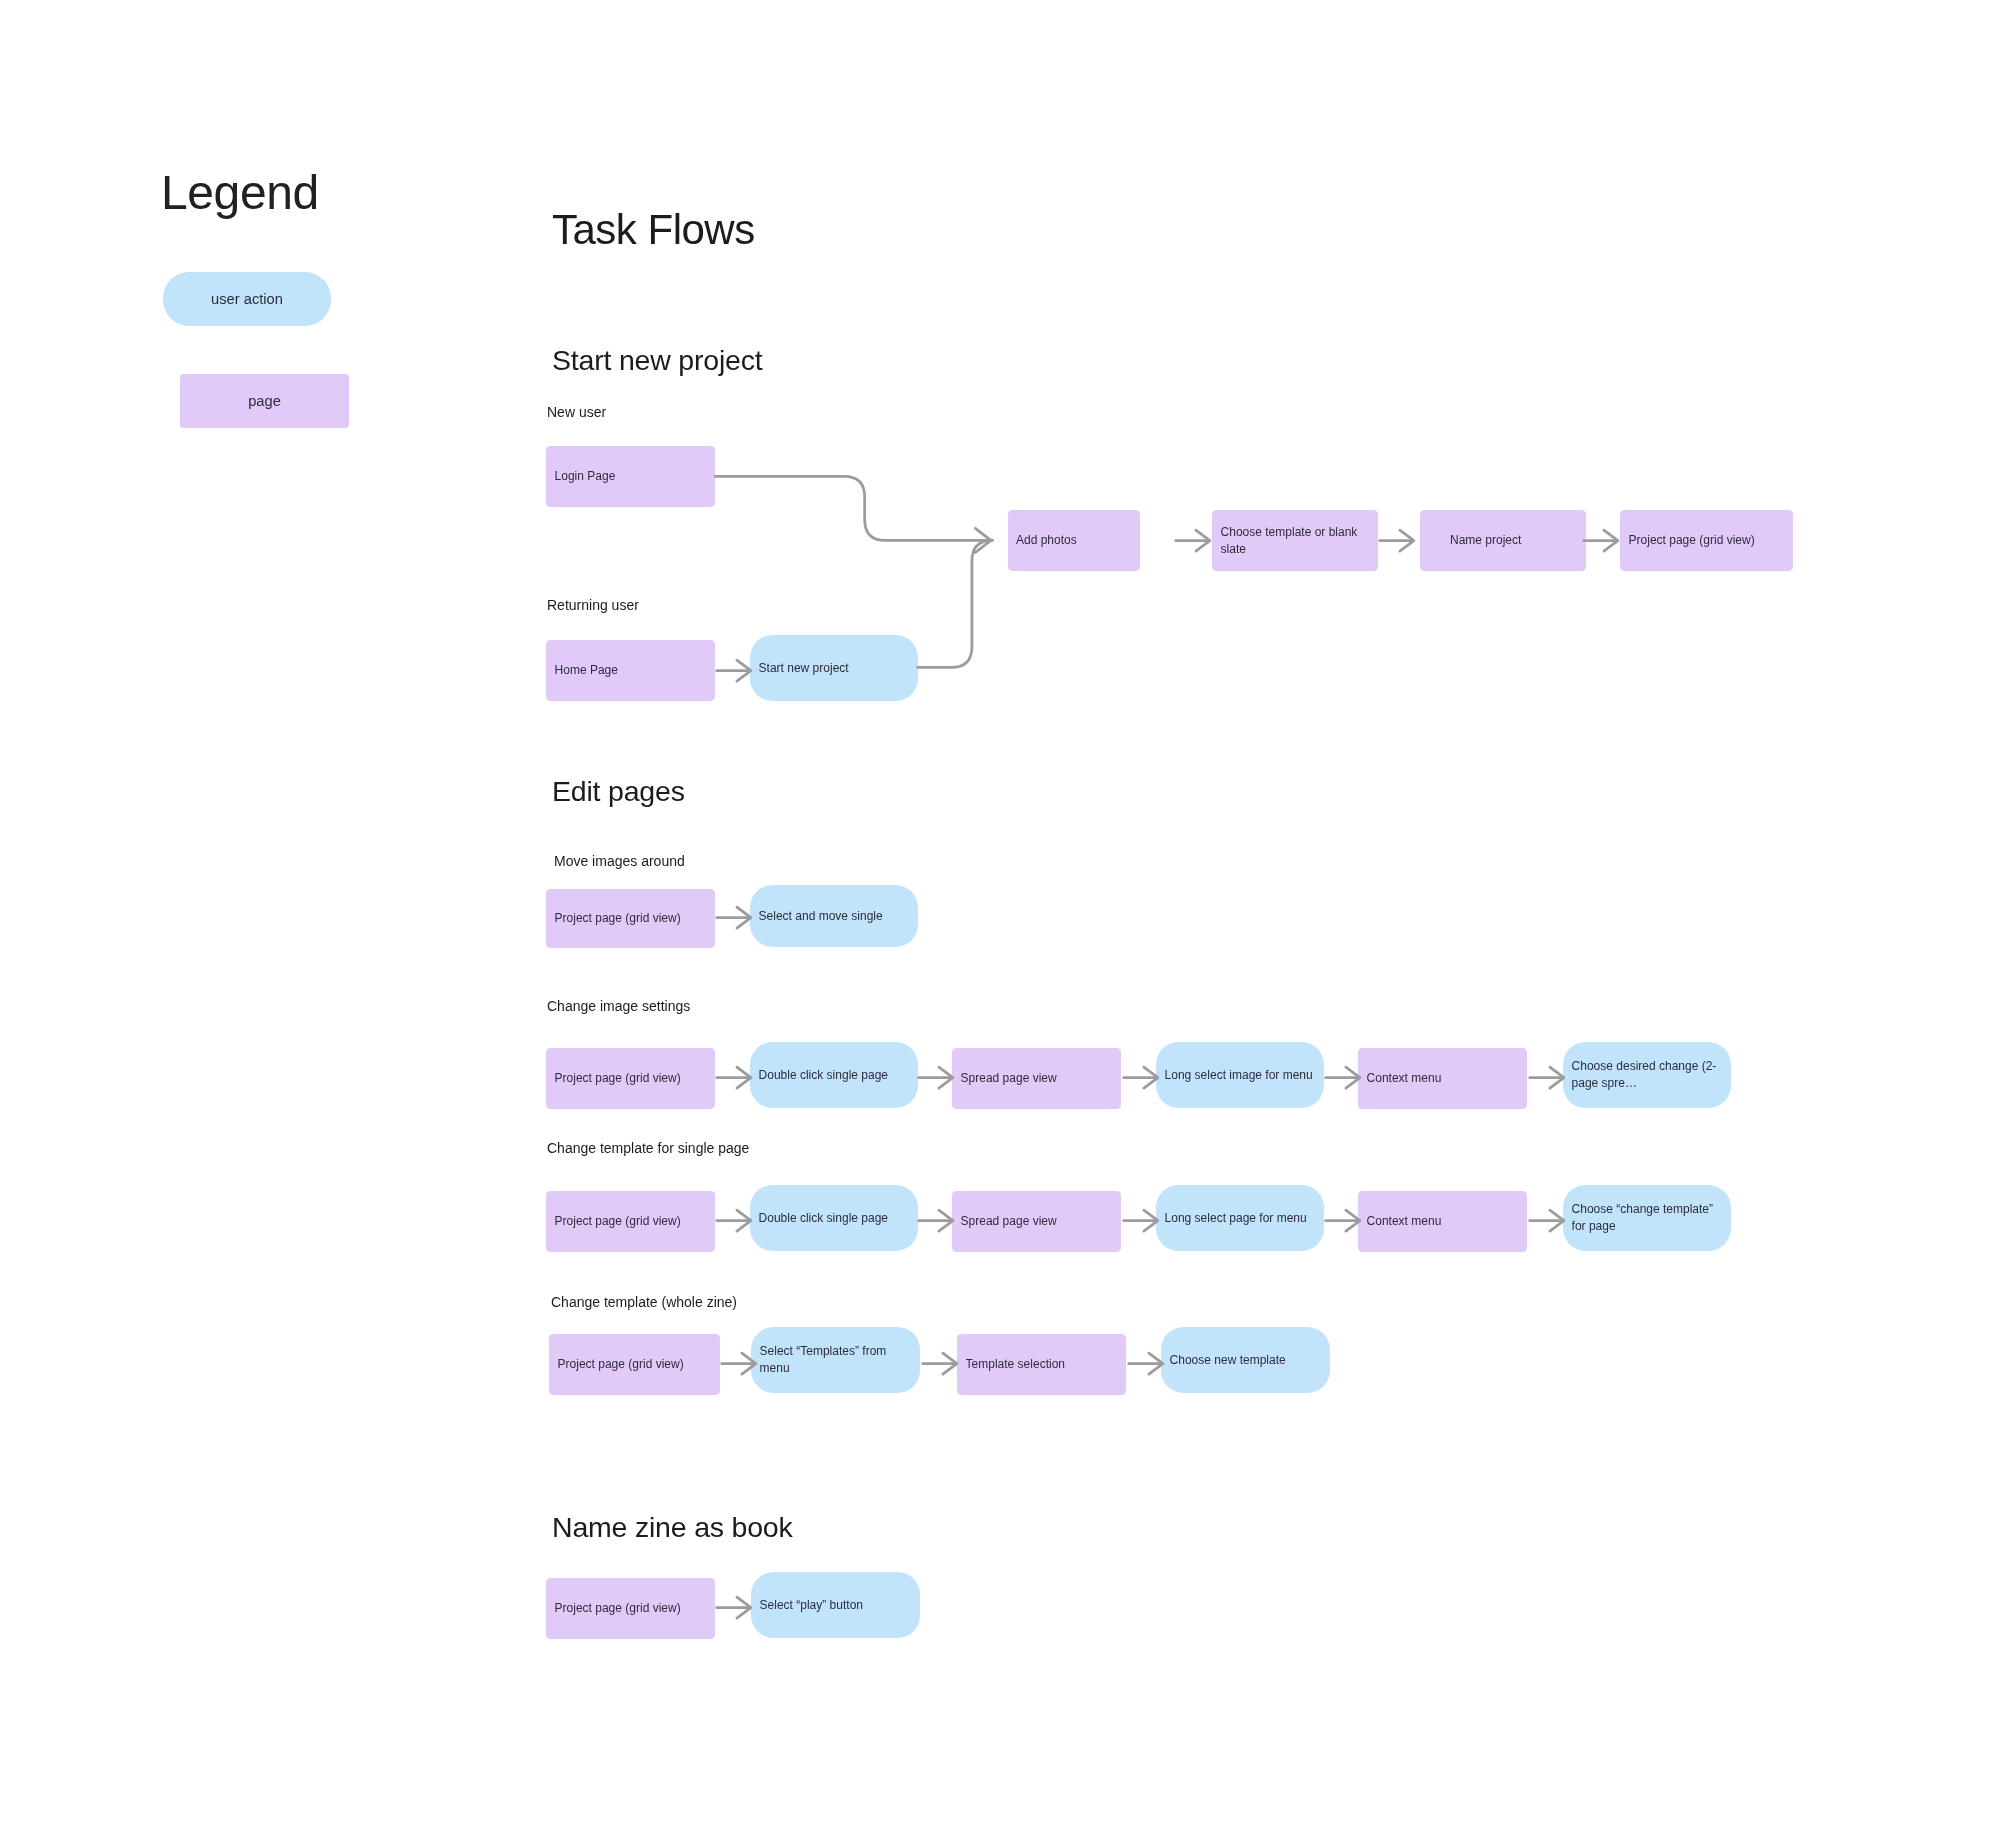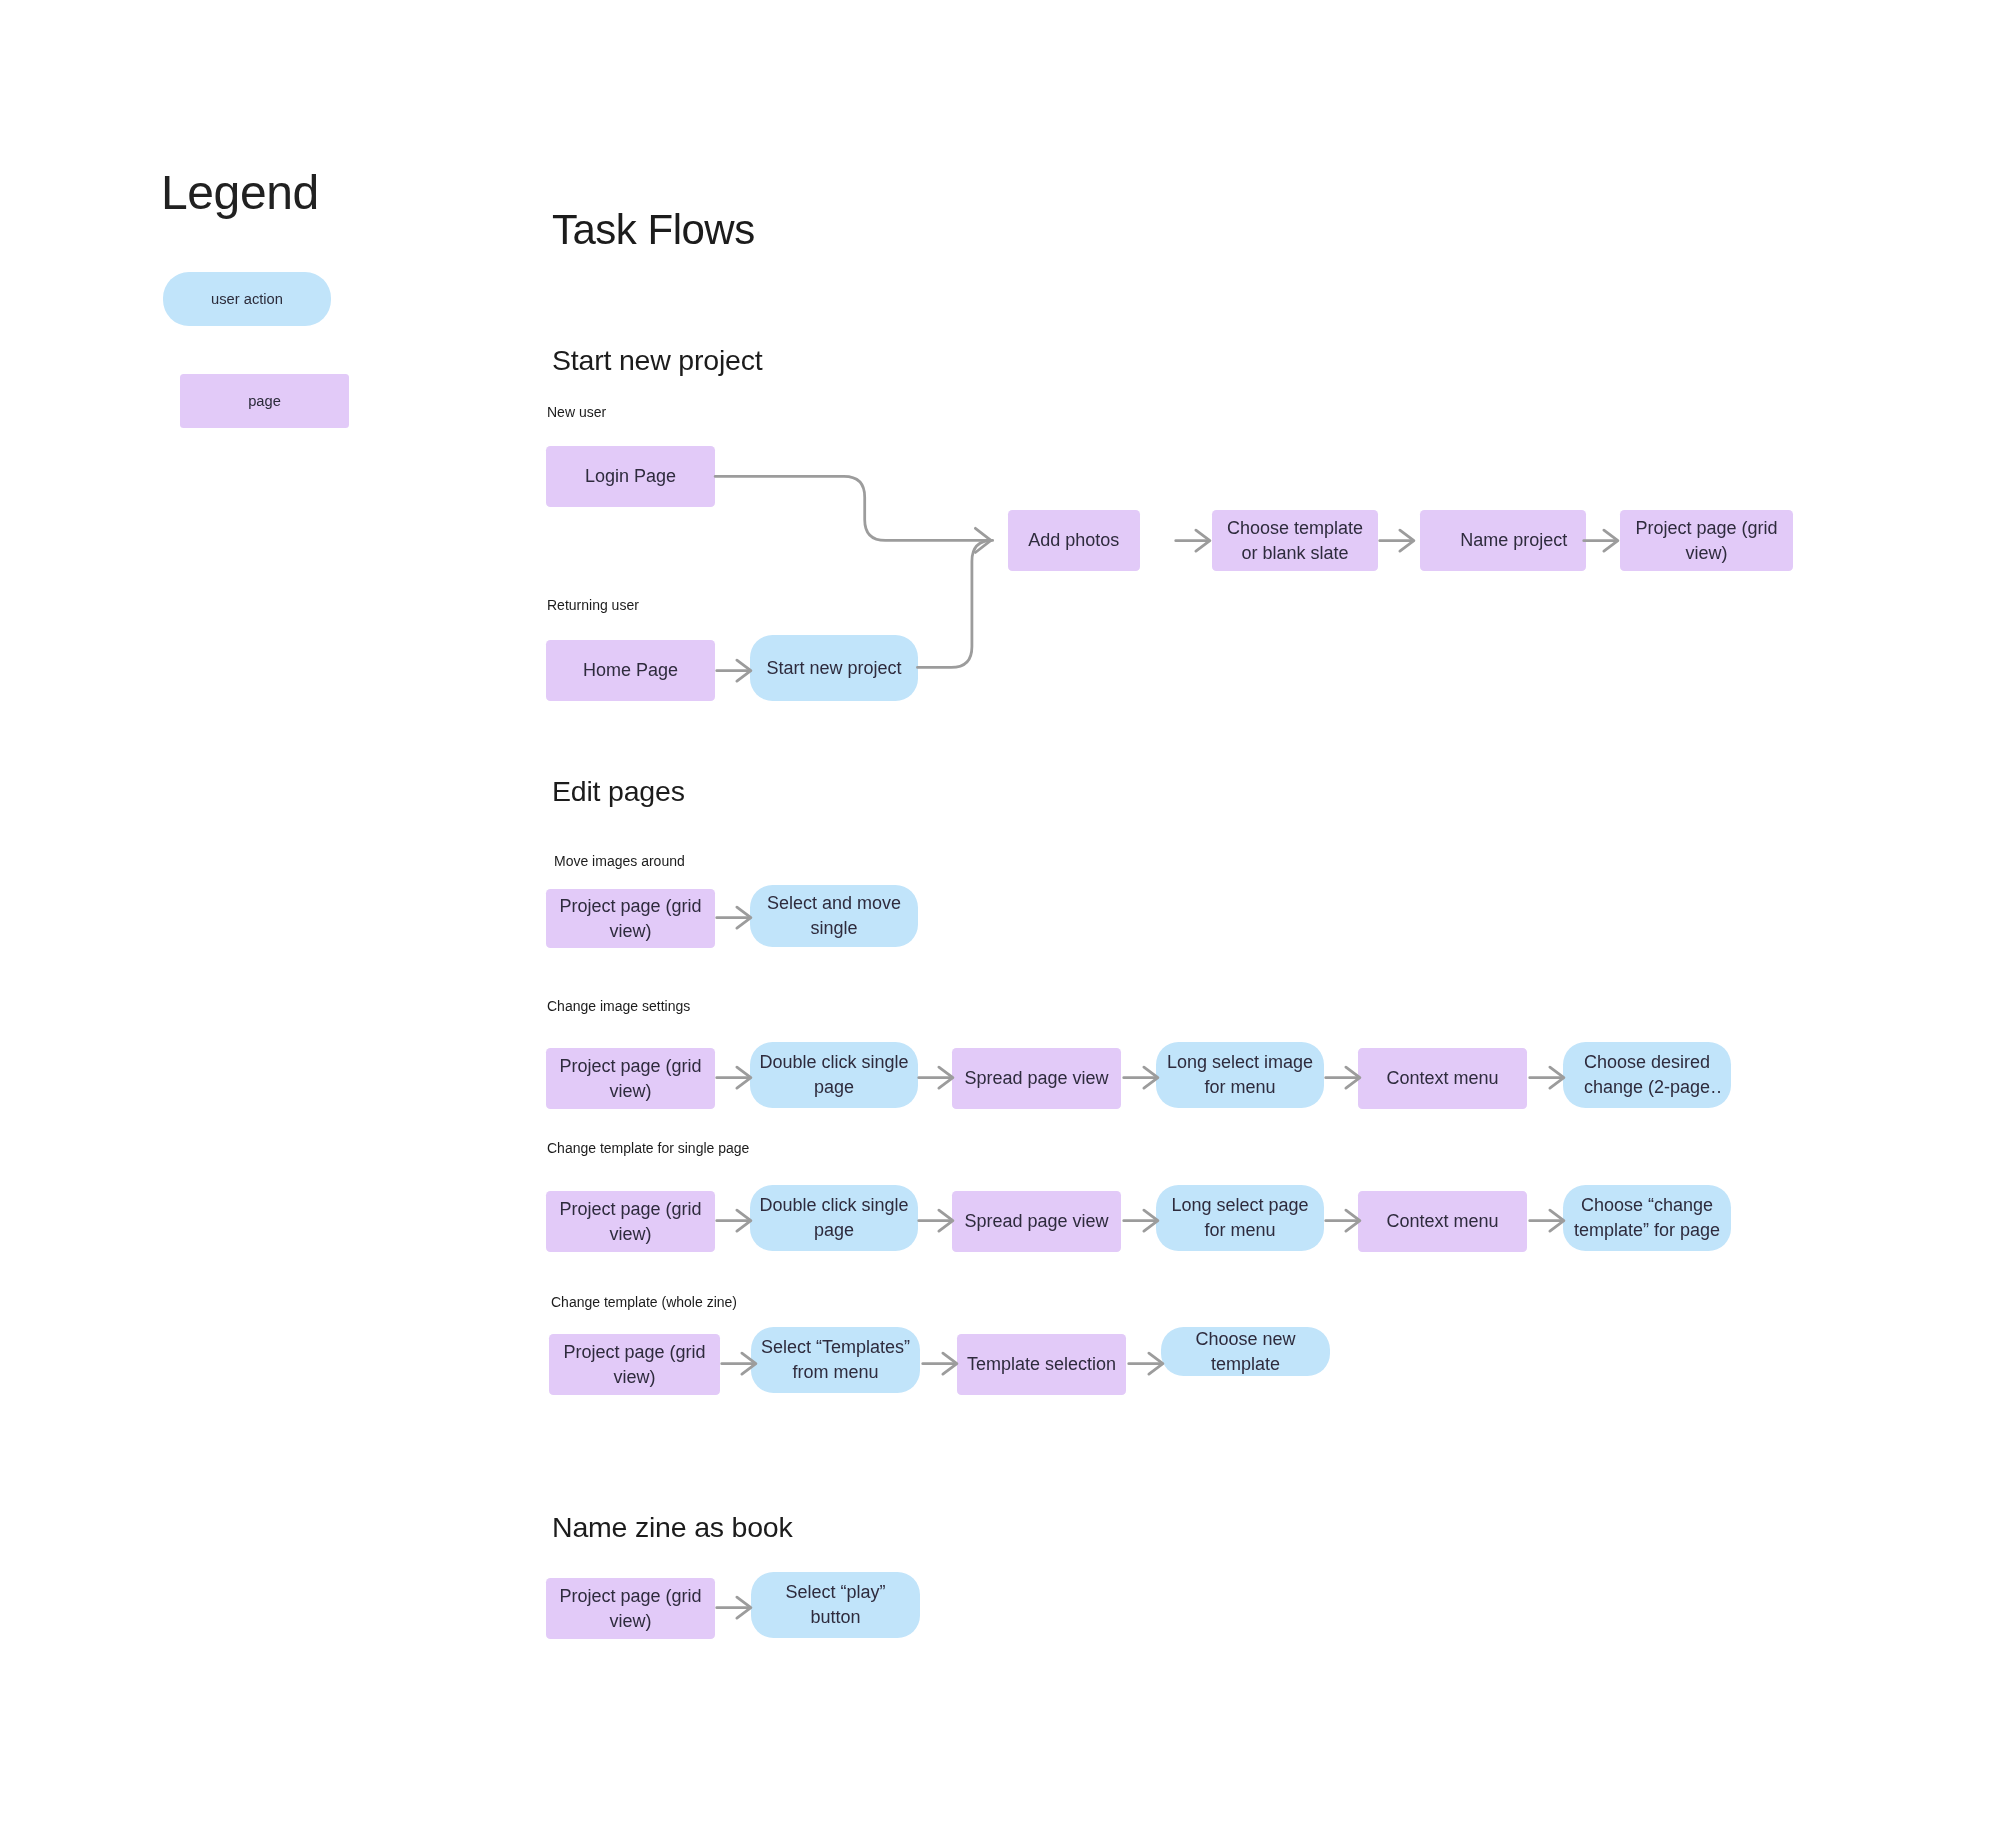--- a/index.html
+++ b/index.html
@@ -42,22 +42,21 @@
   }
   .sub-label {
     position: absolute;
     font-size: 14px; font-weight: 400; color: #1c1c1c; line-height: 1;
   }
 
   
   .node {
     position: absolute;
     display: flex; align-items: center; justify-content: center;
-    text-align: center;
-    font-size: 18px; line-height: 1.38;
+    font-size: 12px; line-height: 1.38;
     color: #2e2b3d;
     padding: 3.5px 8.6px;
     overflow: hidden;
   }
   .node.page   { background: #e2caf8; border-radius: 4.3px; }
   .node.action { background: #c1e4fa; border-radius: 22.5px; }
   .node .nlabel {
     display: -webkit-box; -webkit-line-clamp: 2; -webkit-box-orient: vertical;
     overflow: hidden; text-overflow: ellipsis; width: 100%;
   }
@@ -248,21 +247,21 @@
 
   <div class="node page" style="left:549px; top:1334px; width:171px; height:61px;">
     <span class="nlabel">Project page (grid view)</span>
   </div>
   <div class="node action" style="left:751px; top:1327px; width:169px; height:66px;">
     <span class="nlabel">Select “Templates” from menu</span>
   </div>
   <div class="node page" style="left:957px; top:1334px; width:169px; height:61px;">
     <span class="nlabel">Template selection</span>
   </div>
-  <div class="node action" style="left:1161px; top:1327px; width:169px; height:49px;">
+  <div class="node action" style="left:1161px; top:1327px; width:169px; height:66px;">
     <span class="nlabel">Choose new template</span>
   </div>
   <svg class="conn" style="left:720px; top:1347px; width:42px; height:35px;" viewBox="0 0 48 40" width="42" height="35">
     <path d="M 2 19 H 38"></path>
       <polyline class="head" points="25,7 41,19 25,31"></polyline>
   </svg>
   <svg class="conn" style="left:921px; top:1347px; width:42px; height:35px;" viewBox="0 0 48 40" width="42" height="35">
     <path d="M 2 19 H 38"></path>
       <polyline class="head" points="25,7 41,19 25,31"></polyline>
   </svg>

